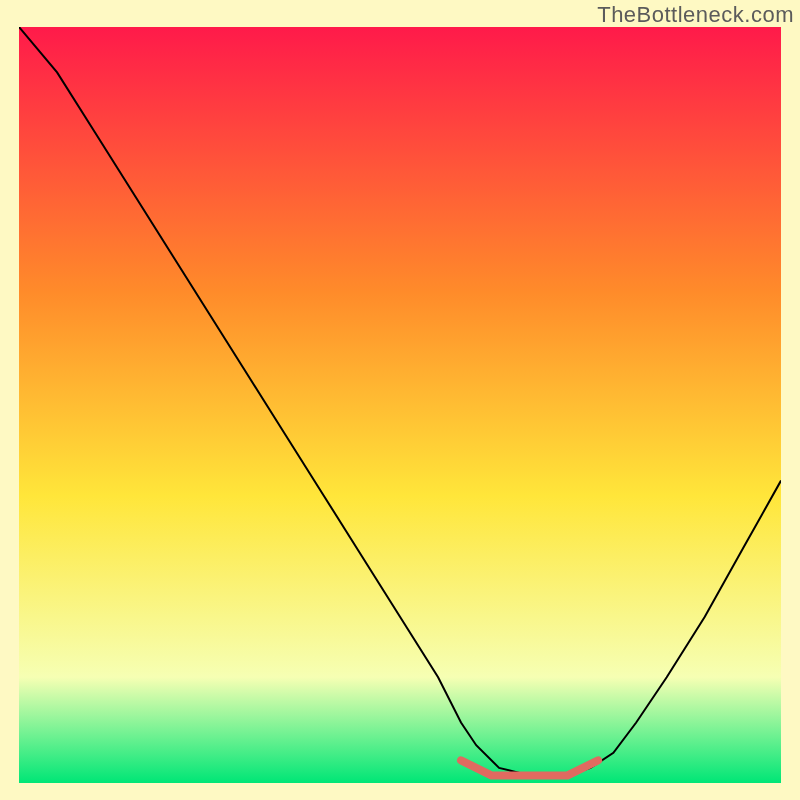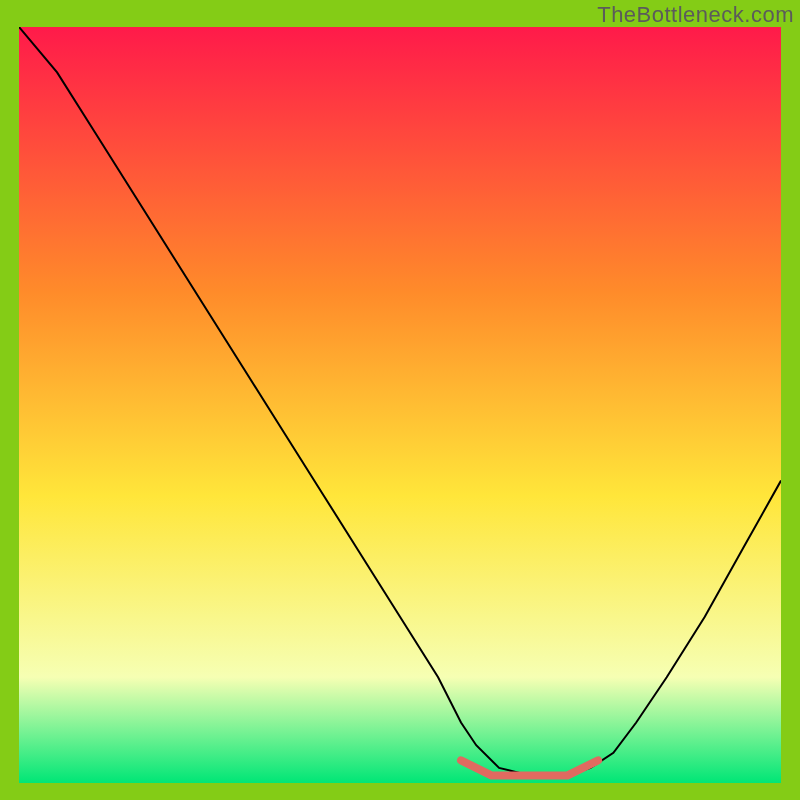--- a/index.html
+++ b/index.html
@@ -7,21 +7,21 @@
     padding: 0;
     width: 800px;
     height: 800px;
     background: #000;
     font-family: Arial, Helvetica, sans-serif;
   }
   .frame {
     position: relative;
     width: 800px;
     height: 800px;
-    background: #84cc16;
+    background: #fef9c3;
   }
   .watermark {
     position: absolute;
     top: 2px;
     right: 6px;
     color: #5b5b5b;
     font-size: 22px;
     font-weight: 500;
     letter-spacing: 0.5px;
   }

